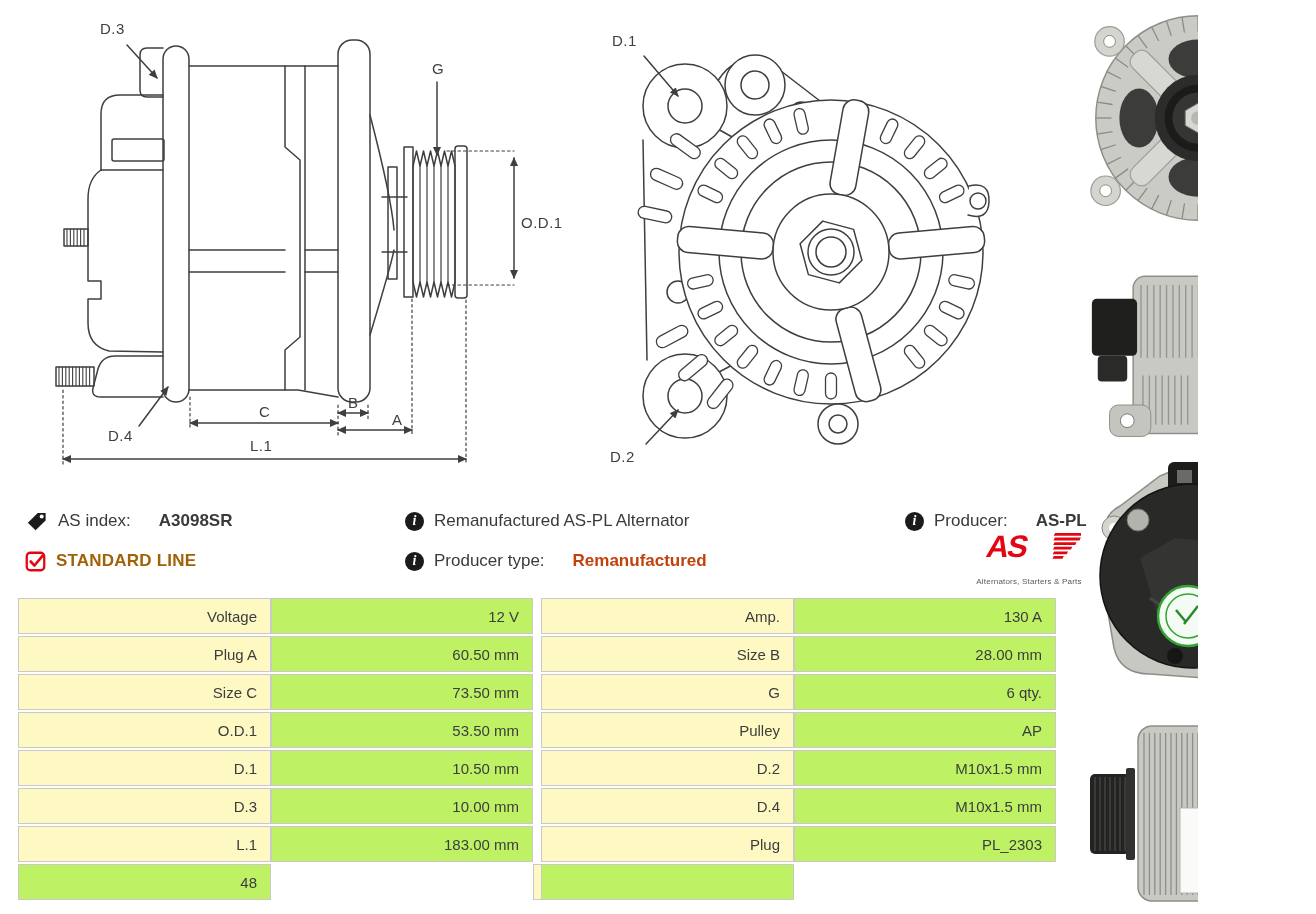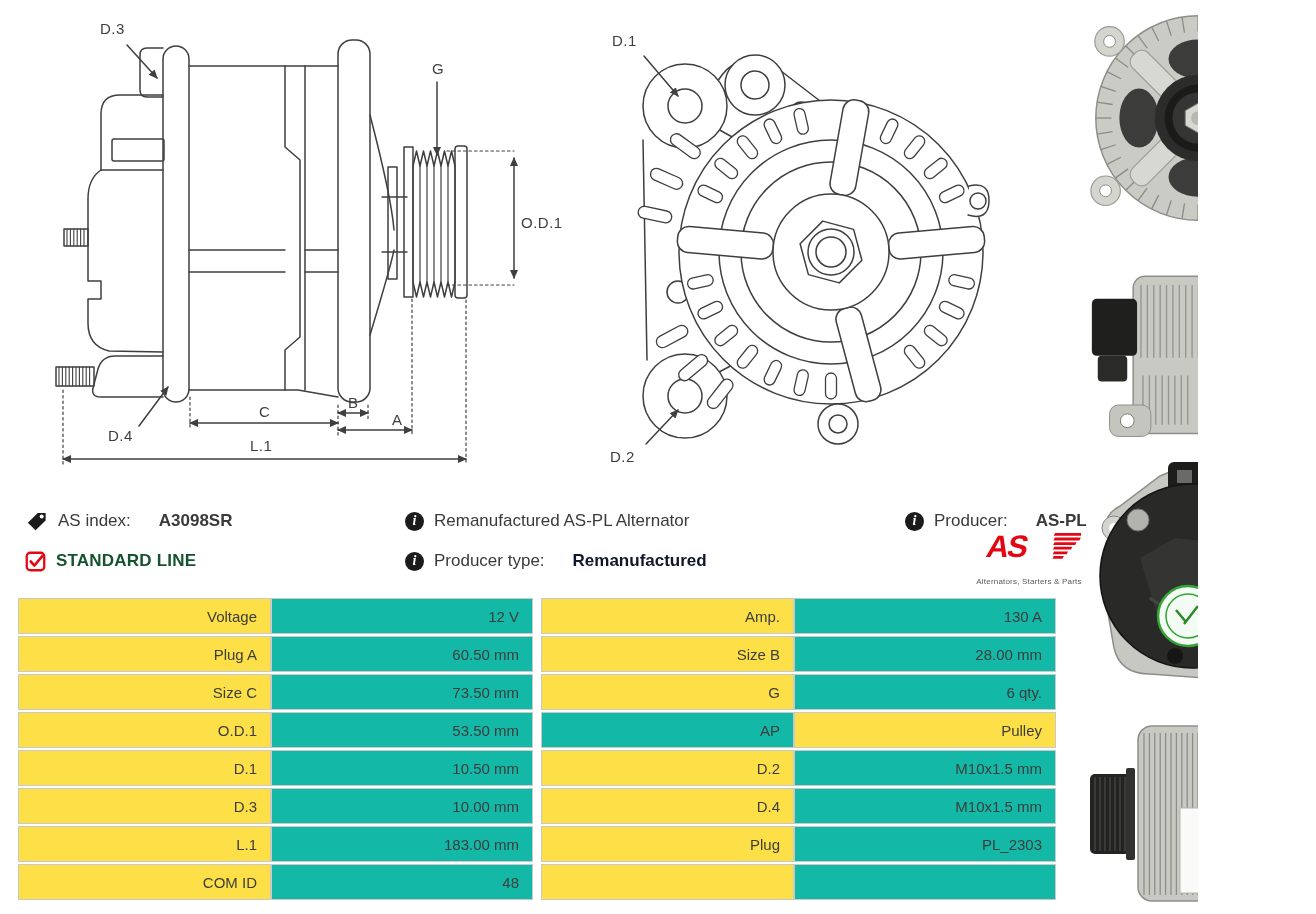--- a/index.html
+++ b/index.html
@@ -5,35 +5,35 @@
   html,body{margin:0;padding:0;background:#fff;}
   #canvas{position:relative;width:1198px;height:914px;background:#fff;
     font-family:"Liberation Sans",sans-serif;overflow:hidden;}
   .abs{position:absolute;}
   svg text{font-family:"Liberation Sans",sans-serif;}
   .draw-label{font-size:15px;fill:#3f3f3f;letter-spacing:.5px;}
   
   .info-item{position:absolute;display:flex;align-items:center;gap:10px;
     font-size:17px;color:#3a3a3a;height:26px;white-space:nowrap;}
   .info-item .val{font-weight:bold;margin-left:18px;}
-  .red-badge{color:#14532d;font-weight:bold;letter-spacing:.2px;}
-  .green-val{color:#0f172a;font-weight:bold;}
+  .red-badge{color:#a16207;font-weight:bold;letter-spacing:.2px;}
+  .green-val{color:#c2410c;font-weight:bold;}
   .icircle{width:19px;height:19px;border-radius:50%;background:#1b1b1b;color:#fff;
     display:flex;align-items:center;justify-content:center;flex:0 0 auto;
     font:italic bold 14px "Liberation Serif",serif;}
   
   .as-logo{position:absolute;left:973px;top:529px;width:112px;text-align:center;}
   .as-logo .tagline{font-size:8px;color:#5a5a5a;margin-top:8px;letter-spacing:.2px;}
   
   .spec-table{position:absolute;left:18px;top:598px;width:1042px;display:grid;
     grid-template-columns:253px 262px 8px 253px 262px;grid-auto-rows:36px;
     row-gap:2px;font-size:15px;color:#3d3d3d;}
   .cell{display:flex;align-items:center;justify-content:flex-end;
-    padding-right:13px;border:1px solid #c9c9c9;box-sizing:border-box;background:#14b8a6;}
-  .cell.lab{background:#fde047;}
+    padding-right:13px;border:1px solid #c9c9c9;box-sizing:border-box;background:#bef264;}
+  .cell.lab{background:#fef9c3;}
   .cell.sp{border:none;background:transparent;padding:0;}
 </style>
 </head>
 <body>
 
 <div id="canvas">
 
   <svg class="abs" style="left:0;top:0" width="580" height="480" viewBox="0 0 580 480">
     <defs>
       <marker id="ar" markerWidth="10" markerHeight="8" refX="8" refY="4" orient="auto-start-reverse" markerUnits="userSpaceOnUse">
@@ -488,41 +488,40 @@
 
     <div class="cell lab">Size C</div>
     <div class="cell">73.50 mm</div>
     <div class="cell sp"></div>
     <div class="cell lab">G</div>
     <div class="cell">6 qty.</div>
 
     <div class="cell lab">O.D.1</div>
     <div class="cell">53.50 mm</div>
     <div class="cell sp"></div>
+    <div class="cell lab">Pulley</div>
     <div class="cell">AP</div>
-    <div class="cell lab">Pulley</div>
 
     <div class="cell lab">D.1</div>
     <div class="cell">10.50 mm</div>
     <div class="cell sp"></div>
     <div class="cell lab">D.2</div>
     <div class="cell">M10x1.5 mm</div>
 
     <div class="cell lab">D.3</div>
     <div class="cell">10.00 mm</div>
     <div class="cell sp"></div>
     <div class="cell lab">D.4</div>
     <div class="cell">M10x1.5 mm</div>
 
     <div class="cell lab">L.1</div>
     <div class="cell">183.00 mm</div>
     <div class="cell sp"></div>
     <div class="cell lab">Plug</div>
     <div class="cell">PL_2303</div>
 
-    <div class="cell lab">COM ID</div>
     <div class="cell">48</div>
     <div class="cell sp"></div>
     <div class="cell lab"></div>
     <div class="cell"></div>
   </div>
 
 </div>
 
 </body></html>

